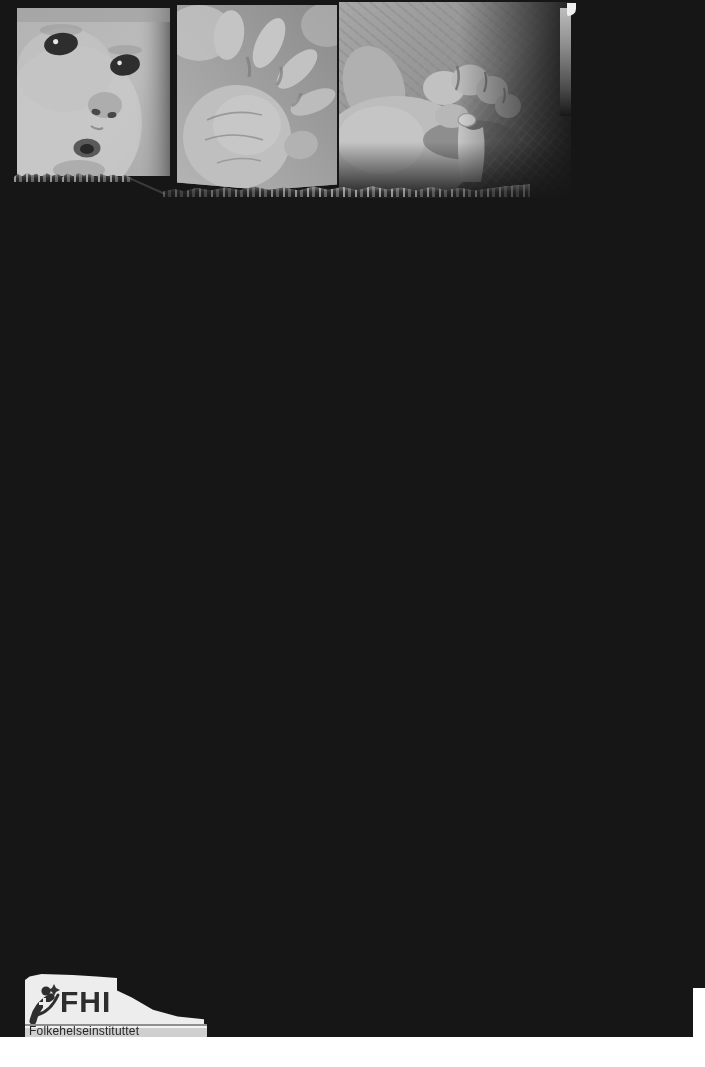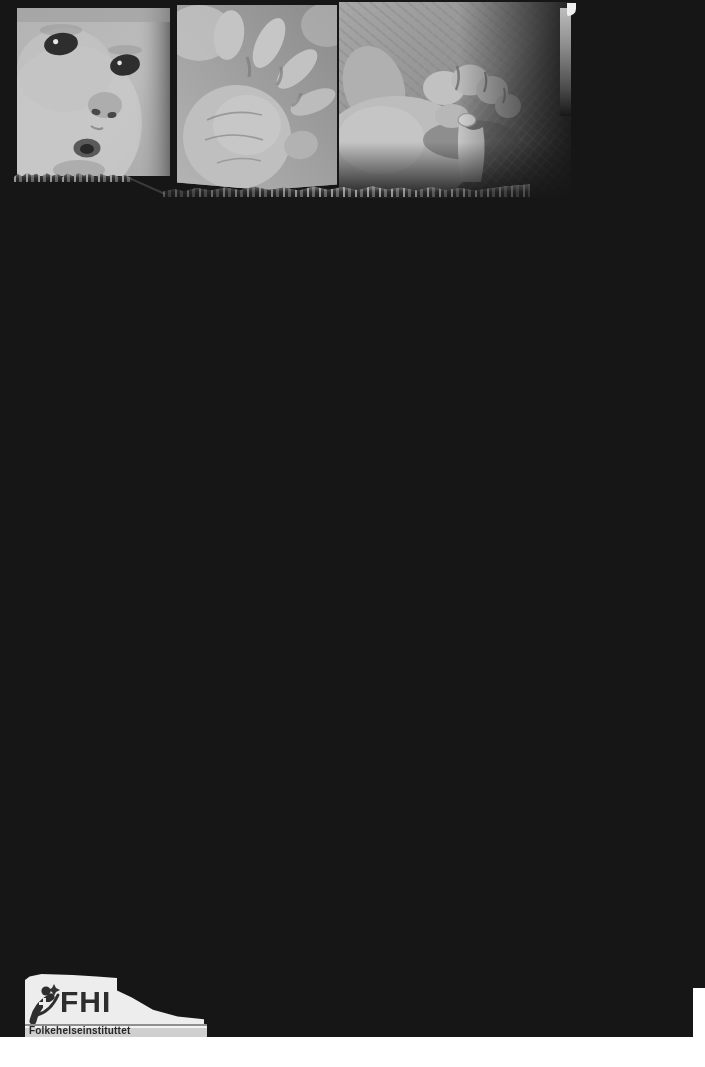--- a/index.html
+++ b/index.html
@@ -50,21 +50,21 @@
   .fhi-logo{left:25px;top:972px;width:182px;height:65px;}
   .logo-white-main{left:0;top:2px;width:92px;height:50px;background:#ededed;
     clip-path:polygon(0 12%,5% 5%,18% 0,52% 2%,78% 5%,100% 8%,100% 100%,0 100%);}
   .logo-white-wedge{left:91px;top:18px;width:88px;height:34px;background:#ededed;
     clip-path:polygon(0 0,18% 22%,42% 58%,70% 78%,100% 86%,100% 100%,0 100%);}
   .logo-figure{left:2px;top:4px;width:36px;height:48px;}
   .logo-fhi-text{left:35px;top:8px;width:56px;height:44px;
     font-size:30px;line-height:44px;font-weight:bold;letter-spacing:1px;color:#2d2d2d;}
   .org-bar{left:0;top:52px;width:182px;height:13px;
     background:linear-gradient(180deg,#8f8f8f 0 2px,#f2f2f2 2px 4px,#cfcfcf 4px 100%);}
-  .org-bar span{display:block;padding:1px 0 0 4px;font-size:10px;font-weight:bold;
+  .org-bar span{display:block;padding:1px 0 0 4px;font-size:12px;font-weight:normal;
     letter-spacing:.2px;color:#262626;line-height:12px;}
 </style>
 </head>
 <body>
 
 <div class="abs cover-field">
 
   <div class="abs photo photo-face">
     <svg width="153" height="168" viewBox="0 0 153 168">
       <defs>

